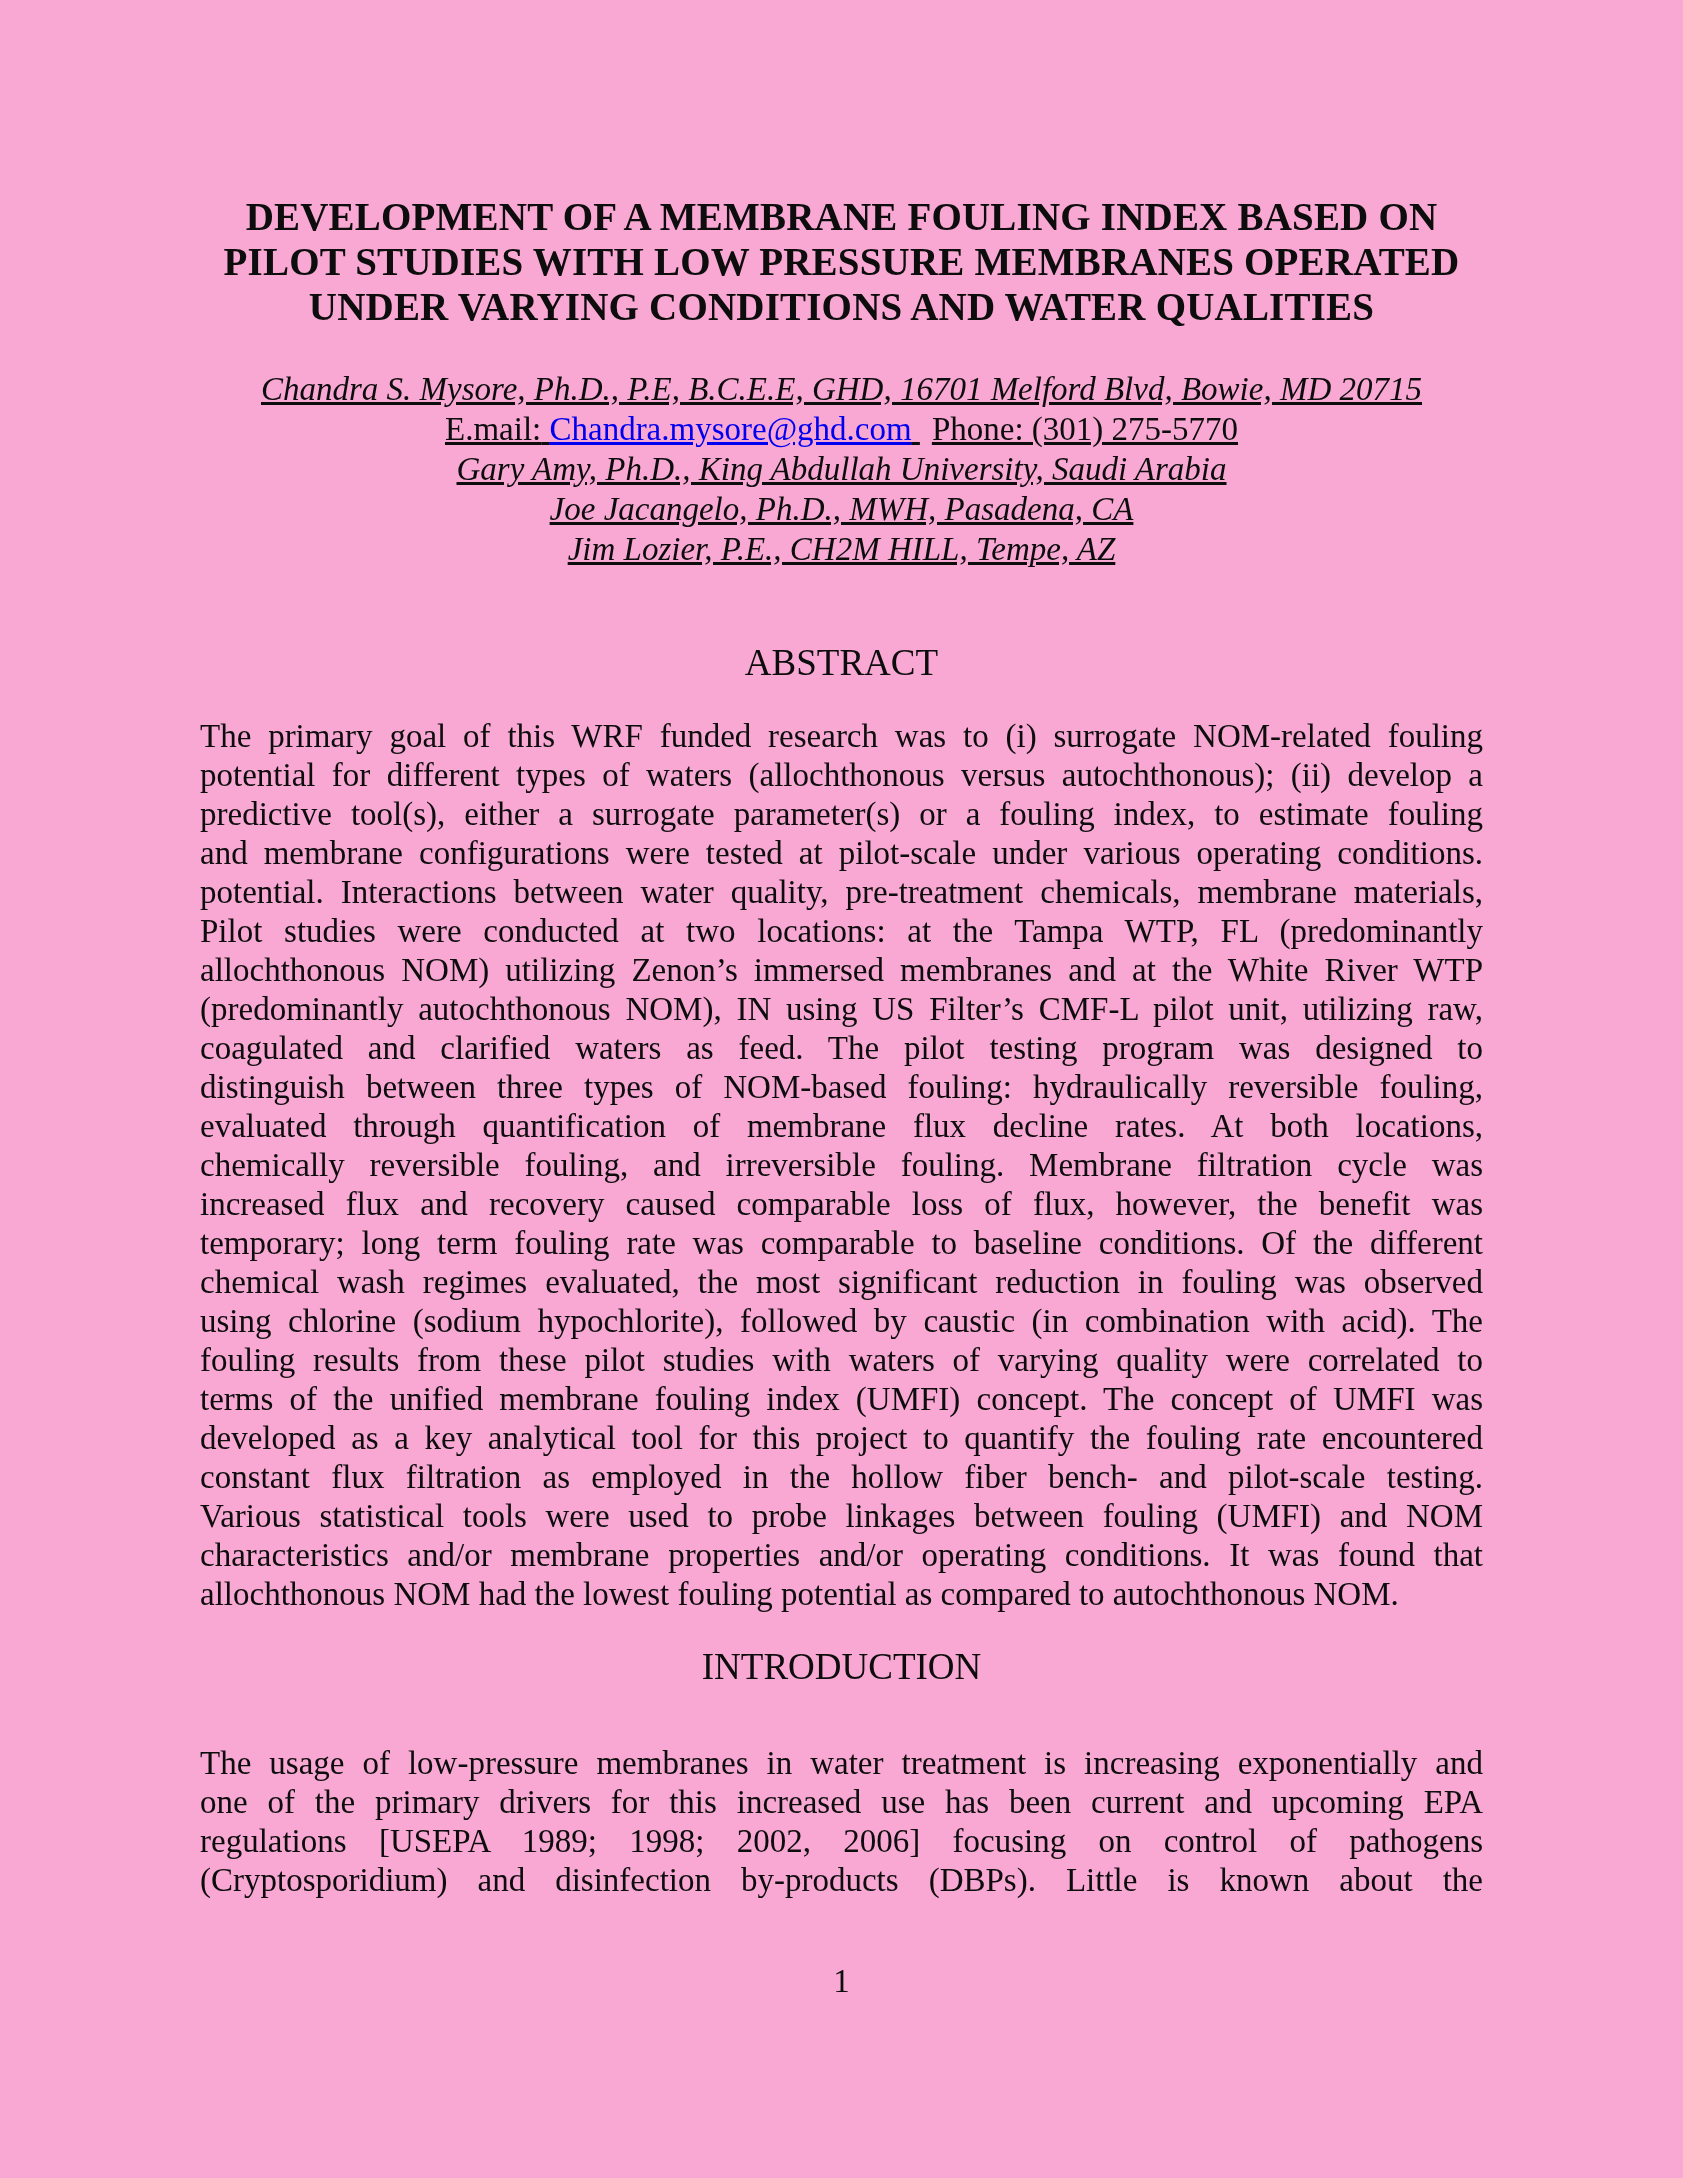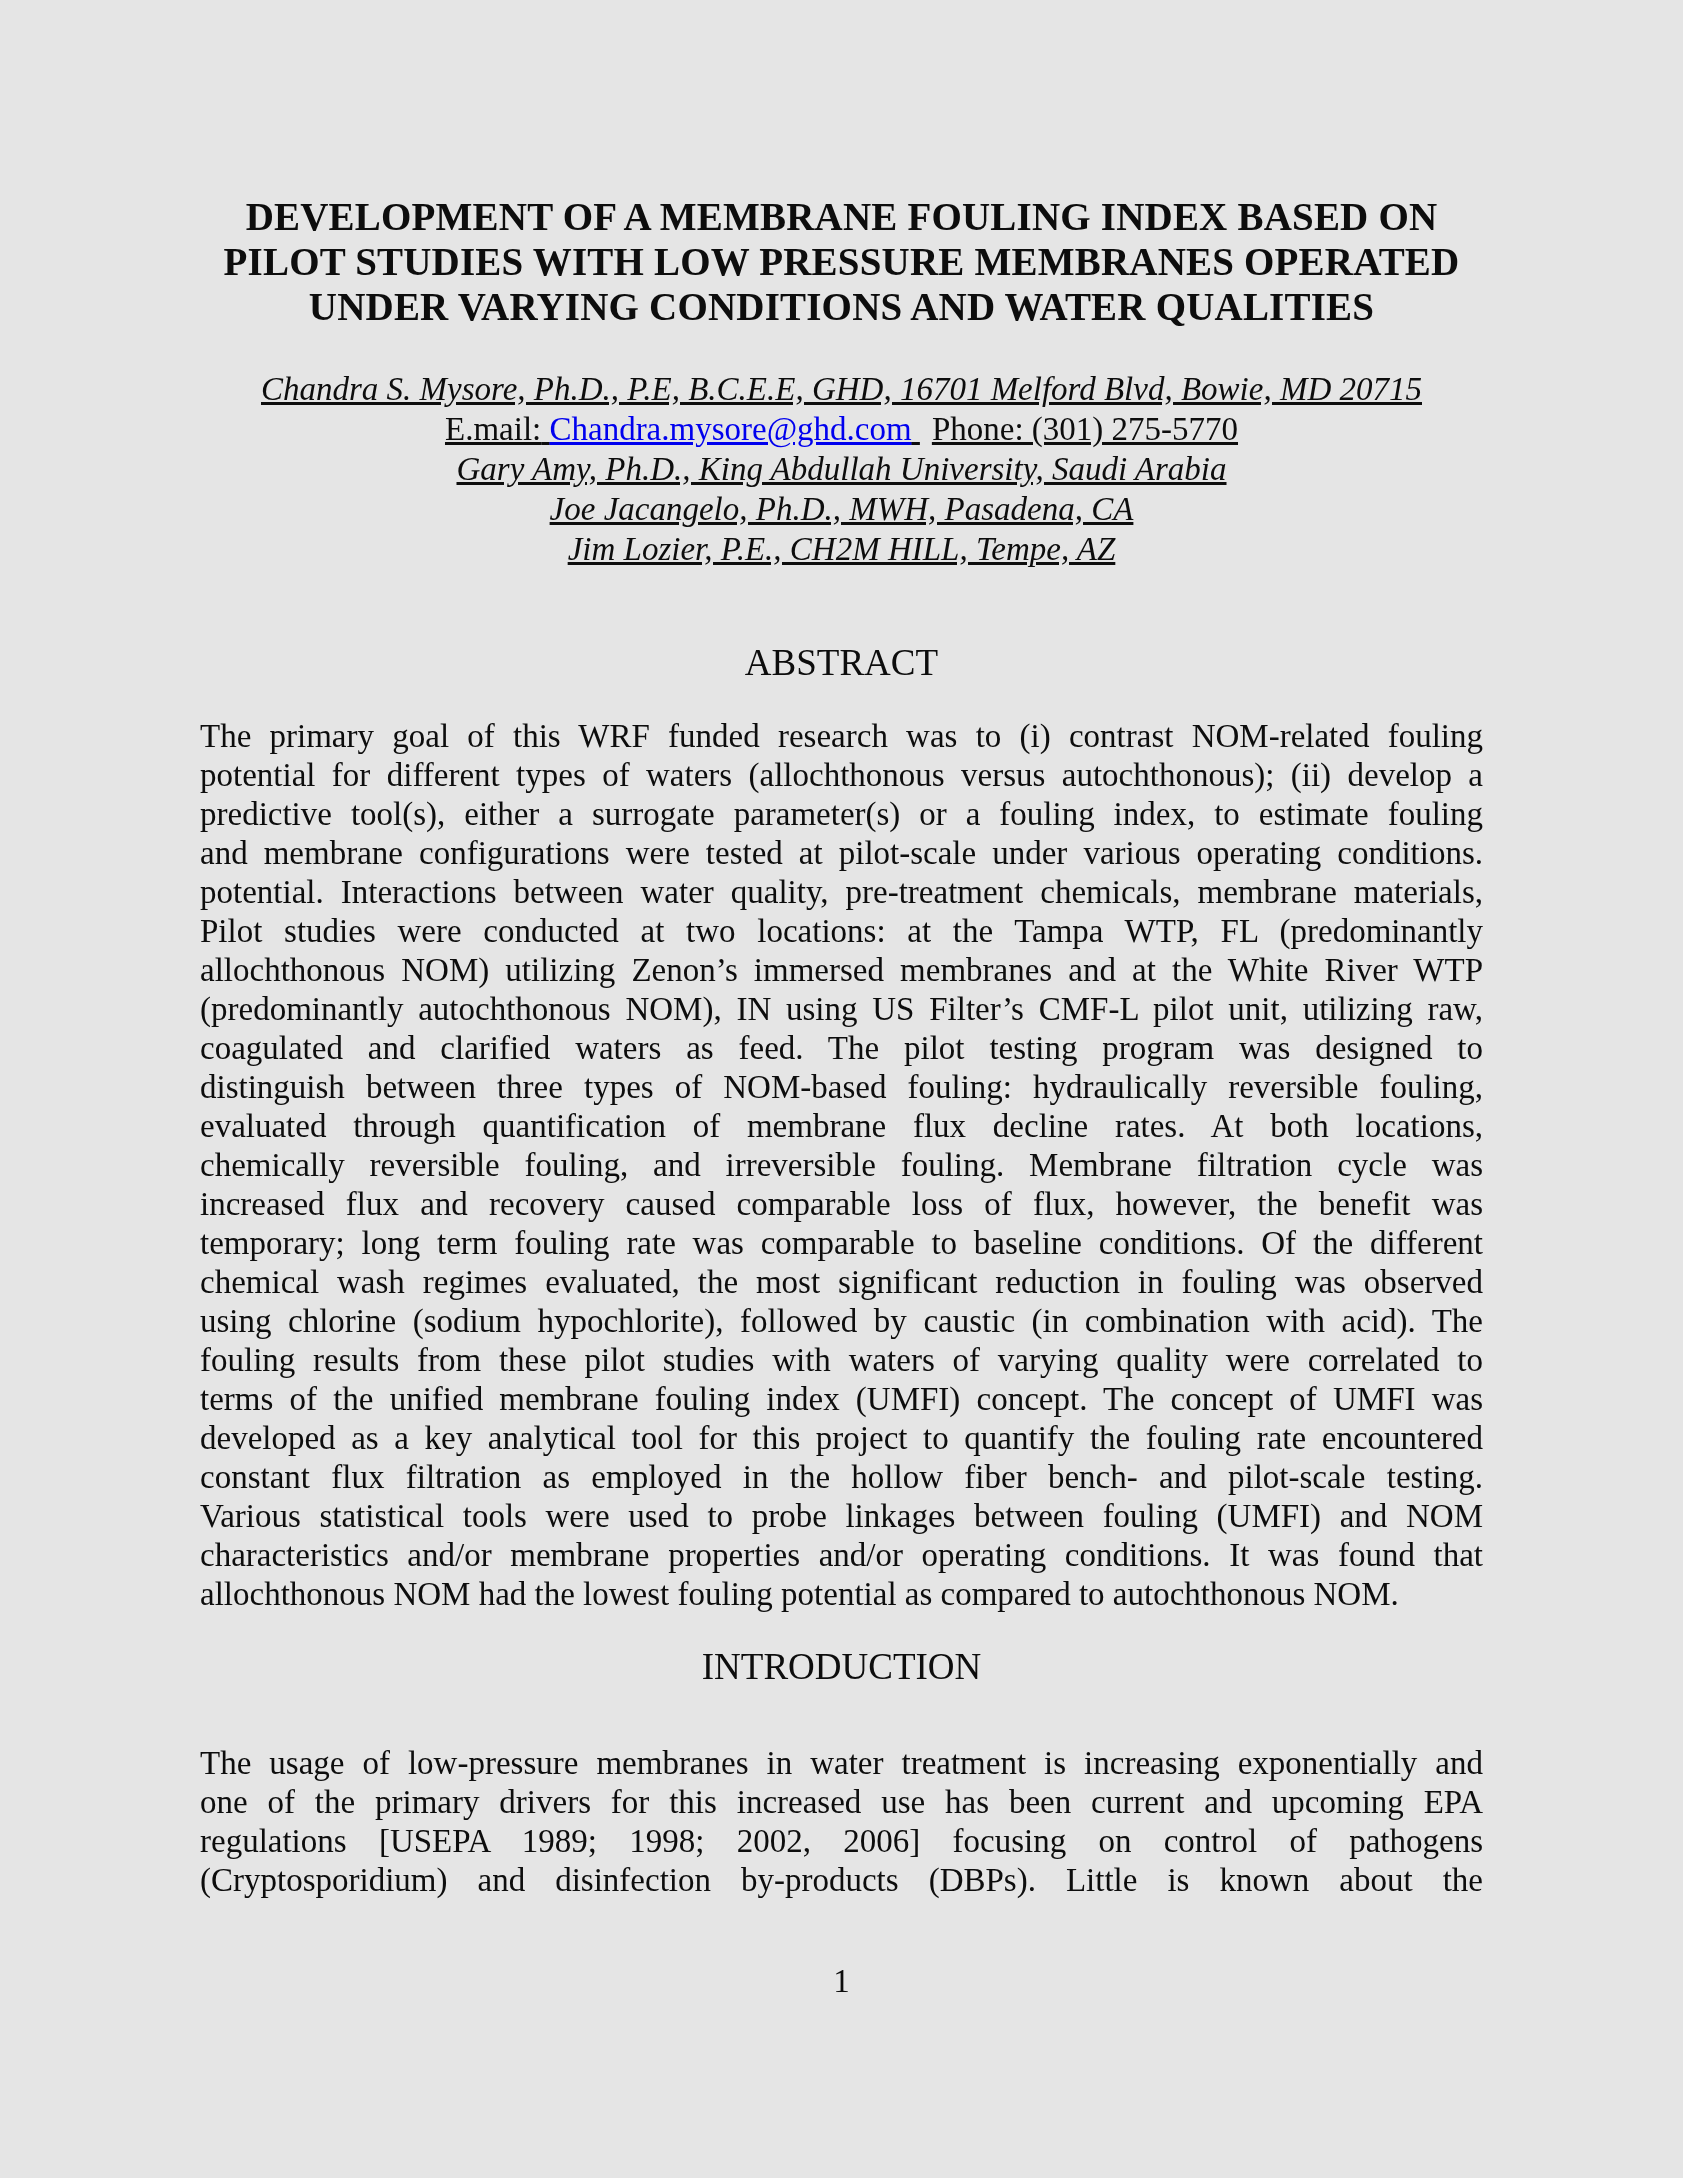--- a/index.html
+++ b/index.html
@@ -10,21 +10,21 @@
   body {
     width: 1683px;
     height: 2178px;
     font-family: "Liberation Serif", serif;
     color: #0d0d0d;
   }
   .page {
     position: relative;
     width: 1683px;
     height: 2178px;
-    background: #e5e5e5;
+    background: #f9a8d4;
     overflow: hidden;
   }
   .content {
     position: absolute;
     left: 200px;
     top: 0;
     width: 1283px;
   }
   .title {
     margin-top: 194px;
@@ -103,21 +103,21 @@
         <span class="phone">Phone: (301) 275-5770</span>
       </div>
       <div>Gary Amy, Ph.D., King Abdullah University, Saudi Arabia</div>
       <div>Joe Jacangelo, Ph.D., MWH, Pasadena, CA</div>
       <div>Jim Lozier, P.E., CH2M HILL, Tempe, AZ</div>
     </div>
 
     <div class="heading abstract-heading">ABSTRACT</div>
 
     <div class="body-text abstract-body">
-      <div class="jline">The primary goal of this WRF funded research was to (i) contrast NOM-related fouling</div>
+      <div class="jline">The primary goal of this WRF funded research was to (i) surrogate NOM-related fouling</div>
       <div class="jline">potential for different types of waters (allochthonous versus autochthonous); (ii) develop a</div>
       <div class="jline">predictive tool(s), either a surrogate parameter(s) or a fouling index, to estimate fouling</div>
       <div class="jline">and membrane configurations were tested at pilot-scale under various operating conditions.</div>
       <div class="jline">potential. Interactions between water quality, pre-treatment chemicals, membrane materials,</div>
       <div class="jline">Pilot studies were conducted at two locations: at the Tampa WTP, FL (predominantly</div>
       <div class="jline">allochthonous NOM) utilizing Zenon’s immersed membranes and at the White River WTP</div>
       <div class="jline">(predominantly autochthonous NOM), IN using US Filter’s CMF-L pilot unit, utilizing raw,</div>
       <div class="jline">coagulated and clarified waters as feed. The pilot testing program was designed to</div>
       <div class="jline">distinguish between three types of NOM-based fouling: hydraulically reversible fouling,</div>
       <div class="jline">evaluated through quantification of membrane flux decline rates. At both locations,</div>

